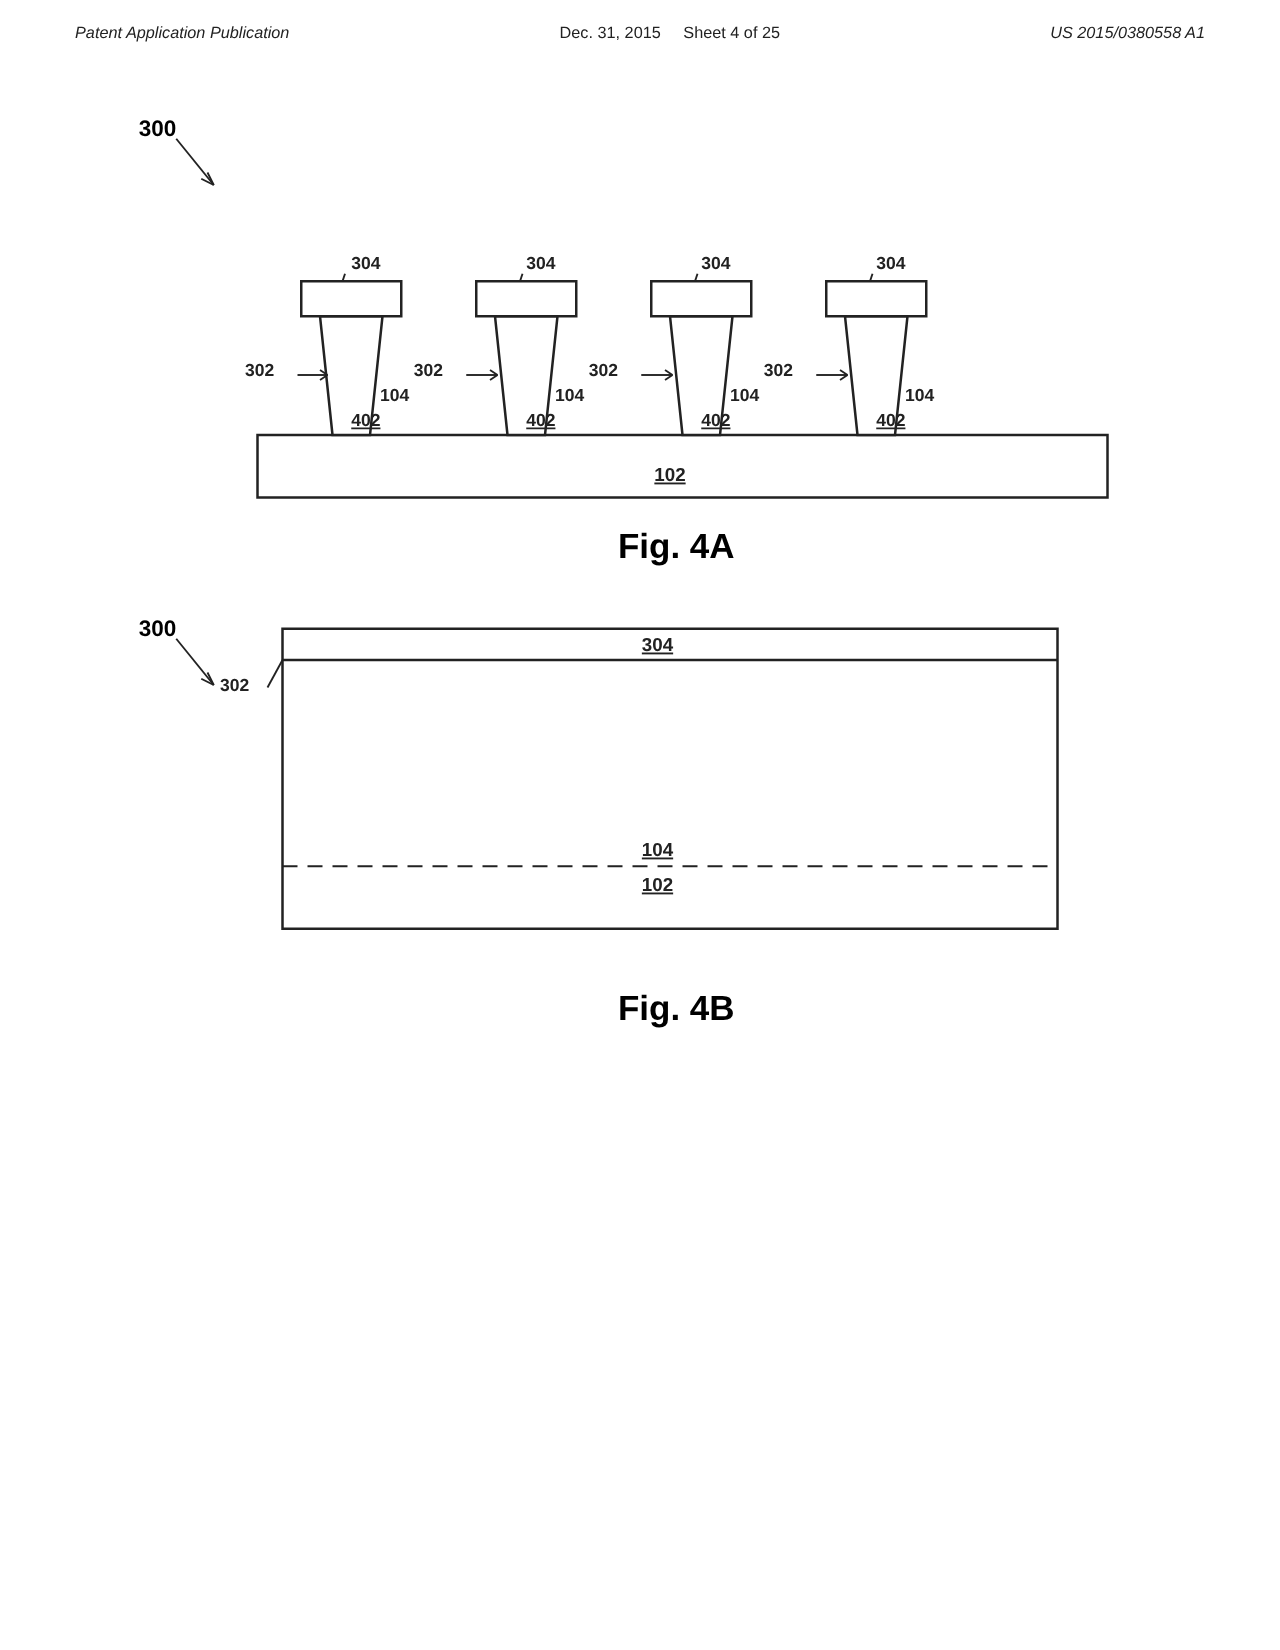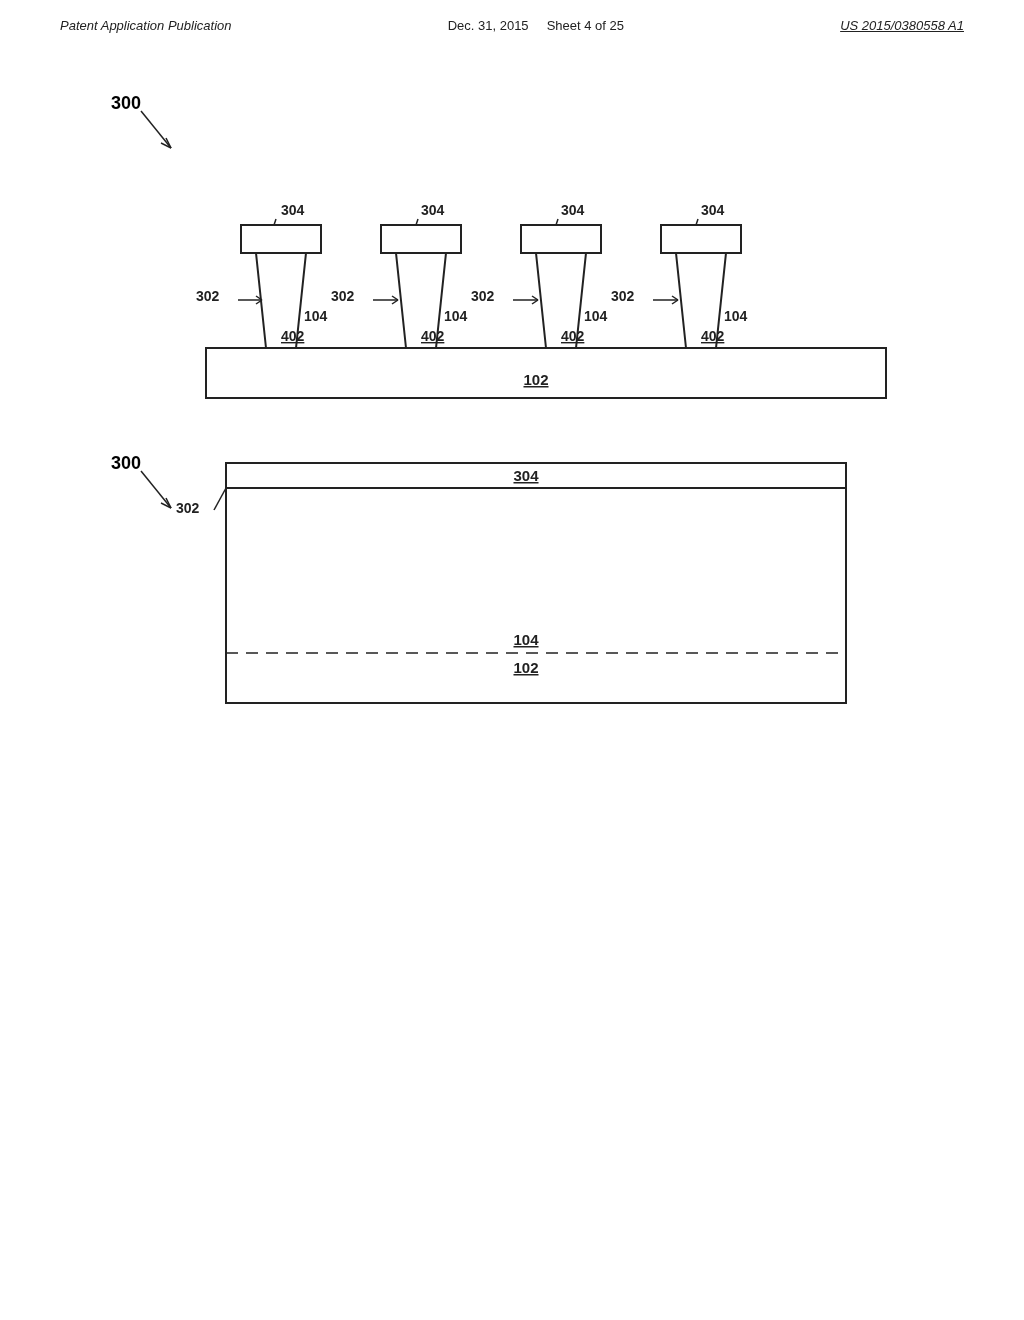--- a/index.html
+++ b/index.html
@@ -21,21 +21,21 @@
       gap: 48px;
     }
 
     .header-left, .header-center, .header-right {
       font-size: 13px;
       color: #222;
     }
 
     .header-left { font-style: italic; }
     .header-center { text-align: center; }
-    .header-right { text-align: right; font-style: italic; text-decoration: underline; }
+    .header-right { text-align: right; font-style: italic; }
 
     .page-content {
       padding: 20px 91px;
       position: relative;
     }
   </style>
 </head>
 <body>
 
 <div class="header">
@@ -122,20 +122,21 @@
       <text x="115" y="248" font-size="14" font-weight="bold" fill="#222" text-decoration="underline">402</text>
 
       <text x="255" y="248" font-size="14" font-weight="bold" fill="#222" text-decoration="underline">402</text>
 
       <text x="395" y="248" font-size="14" font-weight="bold" fill="#222" text-decoration="underline">402</text>
 
       <text x="535" y="248" font-size="14" font-weight="bold" fill="#222" text-decoration="underline">402</text>
 
     </svg>
 
+    <div style="text-align:center; font-size:28px; font-weight:bold; margin-top:8px;">Fig. 4A</div>
 
   </div>
 
   <div style="position:relative; width:900px; margin:30px auto 0 auto;">
 
     <div style="position:absolute; top:10px; left:20px; font-size:18px; font-weight:bold;">300</div>
 
     <svg style="position:absolute; top:10px; left:20px;" width="80" height="70">
       <line x1="30" y1="18" x2="60" y2="55" stroke="#222" stroke-width="1.5"></line>
       <line x1="60" y1="55" x2="55" y2="45" stroke="#222" stroke-width="1.5"></line>
@@ -154,16 +155,17 @@
 
       <text x="10" y="70" font-size="14" font-weight="bold" fill="#222">302</text>
       <line x1="48" y1="67" x2="60" y2="45" stroke="#222" stroke-width="1.5"></line>
 
       <text x="360" y="202" font-size="15" font-weight="bold" text-anchor="middle" fill="#222" text-decoration="underline">104</text>
 
       <text x="360" y="230" font-size="15" font-weight="bold" text-anchor="middle" fill="#222" text-decoration="underline">102</text>
 
     </svg>
 
+    <div style="text-align:center; font-size:28px; font-weight:bold; margin-top:8px;">Fig. 4B</div>
 
   </div>
 
 </div>
 
 </body></html>

